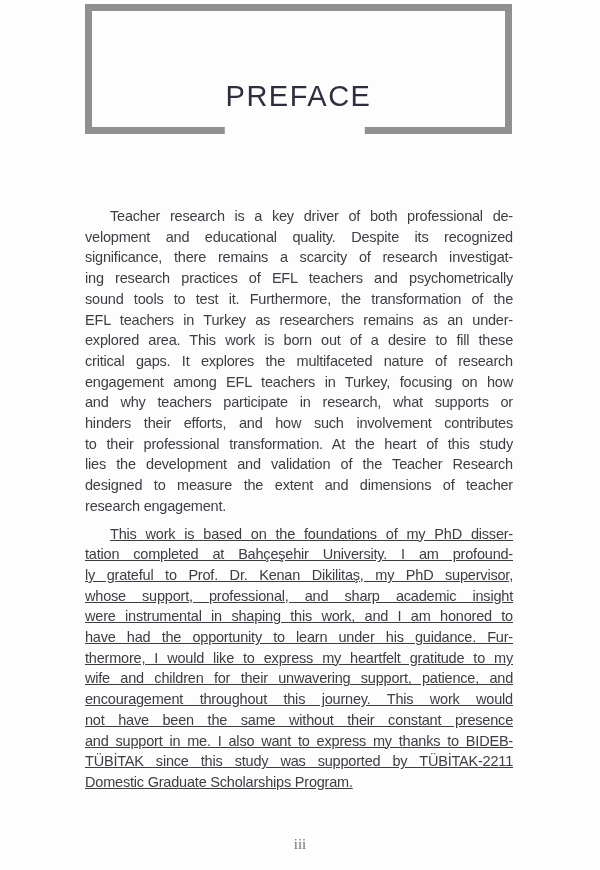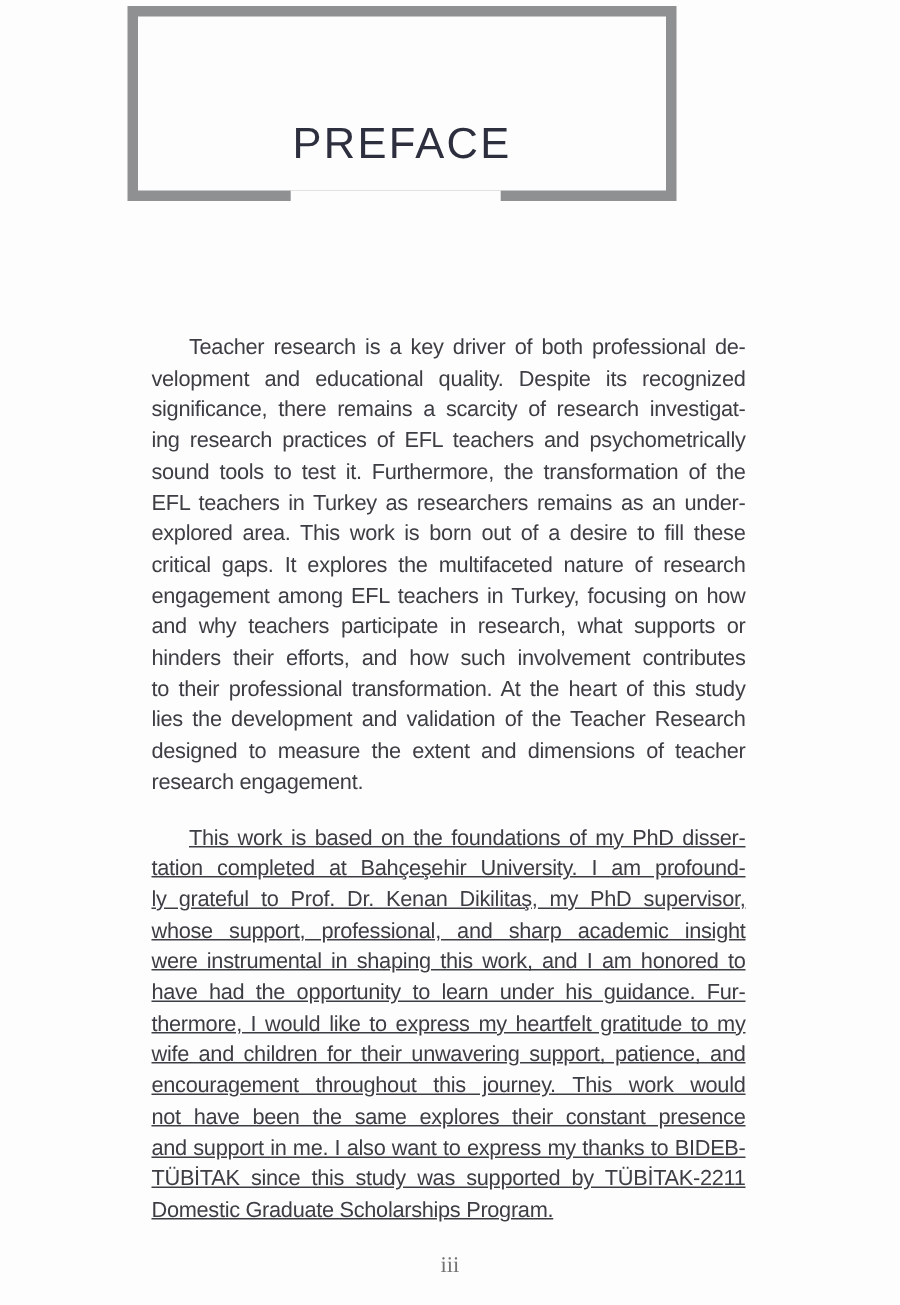--- a/index.html
+++ b/index.html
@@ -11,21 +11,21 @@
     width: 600px;
     height: 870px;
     background: #fdfdfd;
     font-family: "Liberation Sans", sans-serif;
     overflow: hidden;
   }
   .title-box {
     position: absolute;
     left: 85px;
     top: 4px;
-    width: 366px;
+    width: 427px;
     height: 130px;
     border: 7px solid #8f9092;
     box-sizing: border-box;
     display: flex;
     align-items: flex-end;
     justify-content: center;
     padding-bottom: 16px;
   }
   .title-box .bottom-gap {
     position: absolute;
@@ -46,21 +46,21 @@
   .body-text {
     position: absolute;
     left: 85px;
     top: 206px;
     width: 428px;
     color: #3d3e44;
     font-size: 14.5px;
     letter-spacing: -0.2px;
     line-height: 20.7px;
   }
-  .para { margin: 16px; }
+  .para { margin: 0; }
   .para + .para { margin-top: 7px; text-decoration: underline; }
   .line {
     text-align: justify;
     text-align-last: justify;
     white-space: normal;
   }
   .line.first { text-indent: 25px; }
   .line.last { text-align-last: left; }
   .page-number {
     position: absolute;
@@ -104,21 +104,21 @@
       <div class="para">
         <div class="line first">This work is based on the foundations of my PhD disser-</div>
         <div class="line">tation completed at Bahçeşehir University. I am profound-</div>
         <div class="line">ly grateful to Prof. Dr. Kenan Dikilitaş, my PhD supervisor,</div>
         <div class="line">whose support, professional, and sharp academic insight</div>
         <div class="line">were instrumental in shaping this work, and I am honored to</div>
         <div class="line">have had the opportunity to learn under his guidance. Fur-</div>
         <div class="line">thermore, I would like to express my heartfelt gratitude to my</div>
         <div class="line">wife and children for their unwavering support, patience, and</div>
         <div class="line">encouragement throughout this journey. This work would</div>
-        <div class="line">not have been the same explores their constant presence</div>
+        <div class="line">not have been the same without their constant presence</div>
         <div class="line">and support in me. I also want to express my thanks to BIDEB-</div>
         <div class="line">TÜBİTAK since this study was supported by TÜBİTAK-2211</div>
         <div class="line last">Domestic Graduate Scholarships Program.</div>
       </div>
     </div>
 
   <div class="page-number">iii</div>
 
 </div>
 

